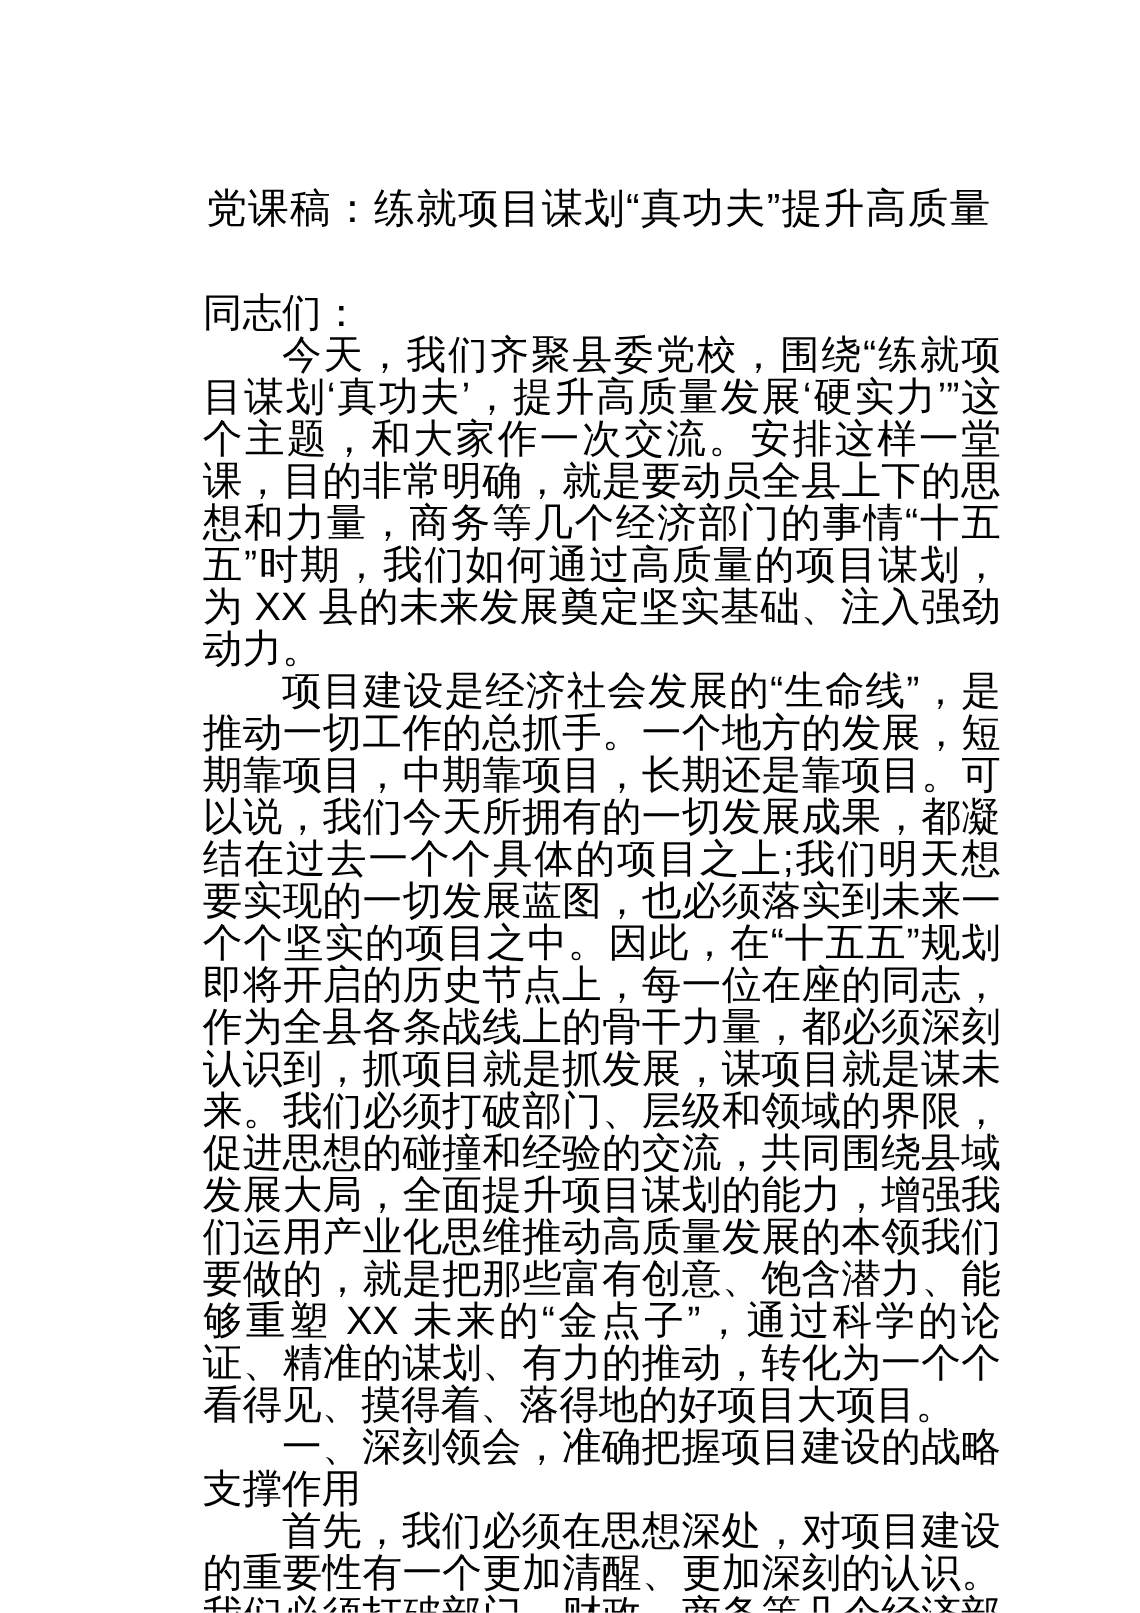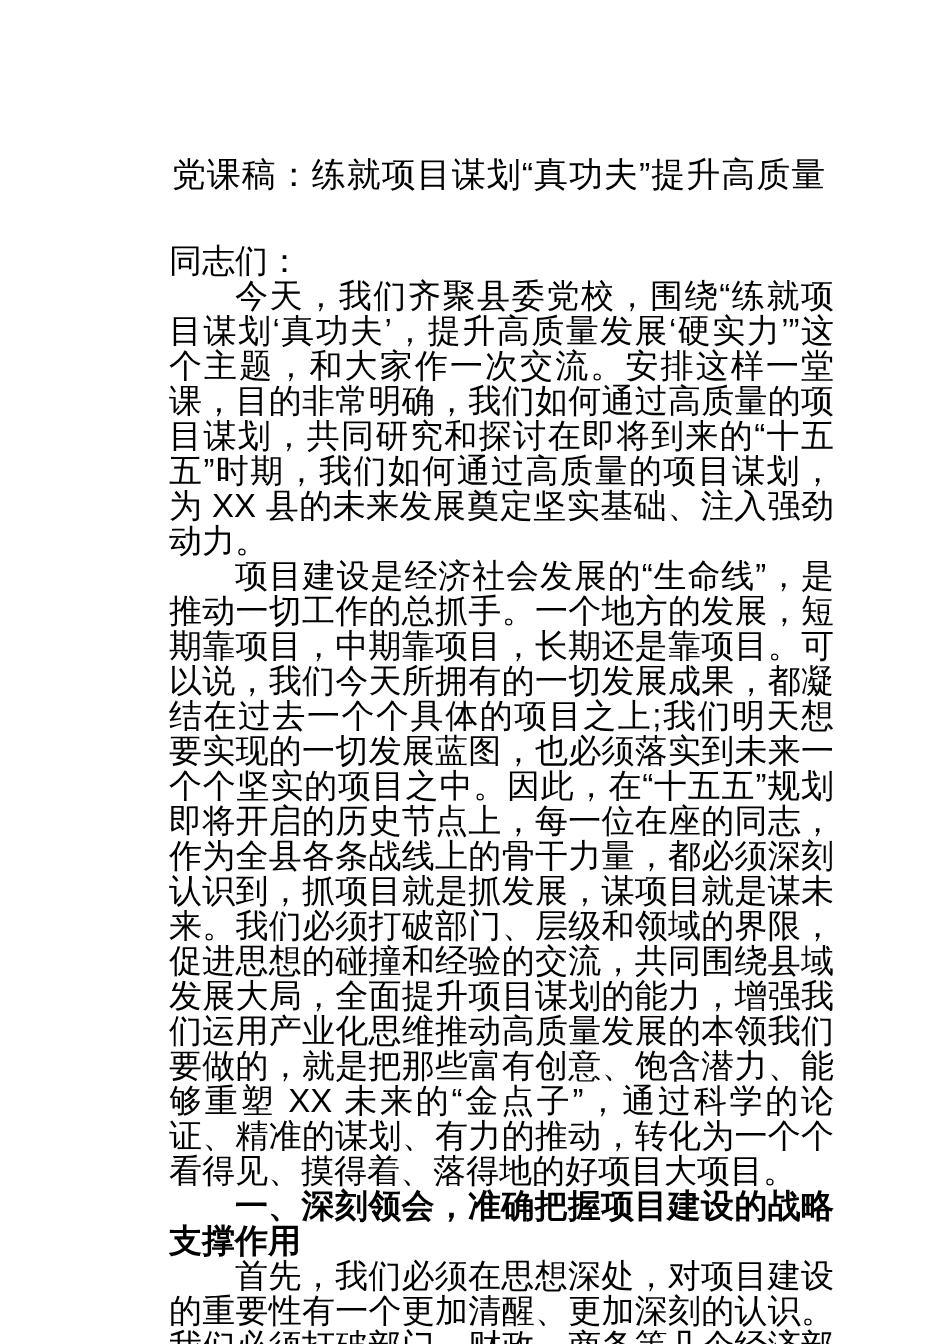--- a/index.html
+++ b/index.html
@@ -47,37 +47,37 @@
     padding: 0;
     text-indent: 2em;
     word-break: break-all;
   }
 
   .para.salutation {
     text-indent: 0;
   }
 
   .para.section-heading {
-    font-weight: bold;
+    font-weight: normal;
   }
 </style>
 </head>
 <body>
 
 <div class="page">
 
   <h1 class="doc-title">
     <span>党课稿：练就项目谋划“真功夫”提升高质量</span><br>
   </h1>
 
   <div class="doc-body">
 
     <p class="para salutation">同志们：</p>
 
-    <p class="para">今天，我们齐聚县委党校，围绕“练就项目谋划‘真功夫’，提升高质量发展‘硬实力’”这个主题，和大家作一次交流。安排这样一堂课，目的非常明确，我们如何通过高质量的项目谋划，共同研究和探讨在即将到来的“十五五”时期，我们如何通过高质量的项目谋划，为 XX 县的未来发展奠定坚实基础、注入强劲动力。</p>
+    <p class="para">今天，我们齐聚县委党校，围绕“练就项目谋划‘真功夫’，提升高质量发展‘硬实力’”这个主题，和大家作一次交流。安排这样一堂课，目的非常明确，就是要动员全县上下的思想和力量，商务等几个经济部门的事情“十五五”时期，我们如何通过高质量的项目谋划，为 XX 县的未来发展奠定坚实基础、注入强劲动力。</p>
 
     <p class="para">项目建设是经济社会发展的“生命线”，是推动一切工作的总抓手。一个地方的发展，短期靠项目，中期靠项目，长期还是靠项目。可以说，我们今天所拥有的一切发展成果，都凝结在过去一个个具体的项目之上;我们明天想要实现的一切发展蓝图，也必须落实到未来一个个坚实的项目之中。因此，在“十五五”规划即将开启的历史节点上，每一位在座的同志，作为全县各条战线上的骨干力量，都必须深刻认识到，抓项目就是抓发展，谋项目就是谋未来。我们必须打破部门、层级和领域的界限，促进思想的碰撞和经验的交流，共同围绕县域发展大局，全面提升项目谋划的能力，增强我们运用产业化思维推动高质量发展的本领我们要做的，就是把那些富有创意、饱含潜力、能够重塑 XX 未来的“金点子”，通过科学的论证、精准的谋划、有力的推动，转化为一个个看得见、摸得着、落得地的好项目大项目。</p>
 
     <p class="para section-heading">一、深刻领会，准确把握项目建设的战略支撑作用</p>
 
     <p class="para">首先，我们必须在思想深处，对项目建设的重要性有一个更加清醒、更加深刻的认识。我们必须打破部门、财政、商务等几个经济部门的事情，它是关乎全县发展全</p>
 
   </div>
 
 </div>

